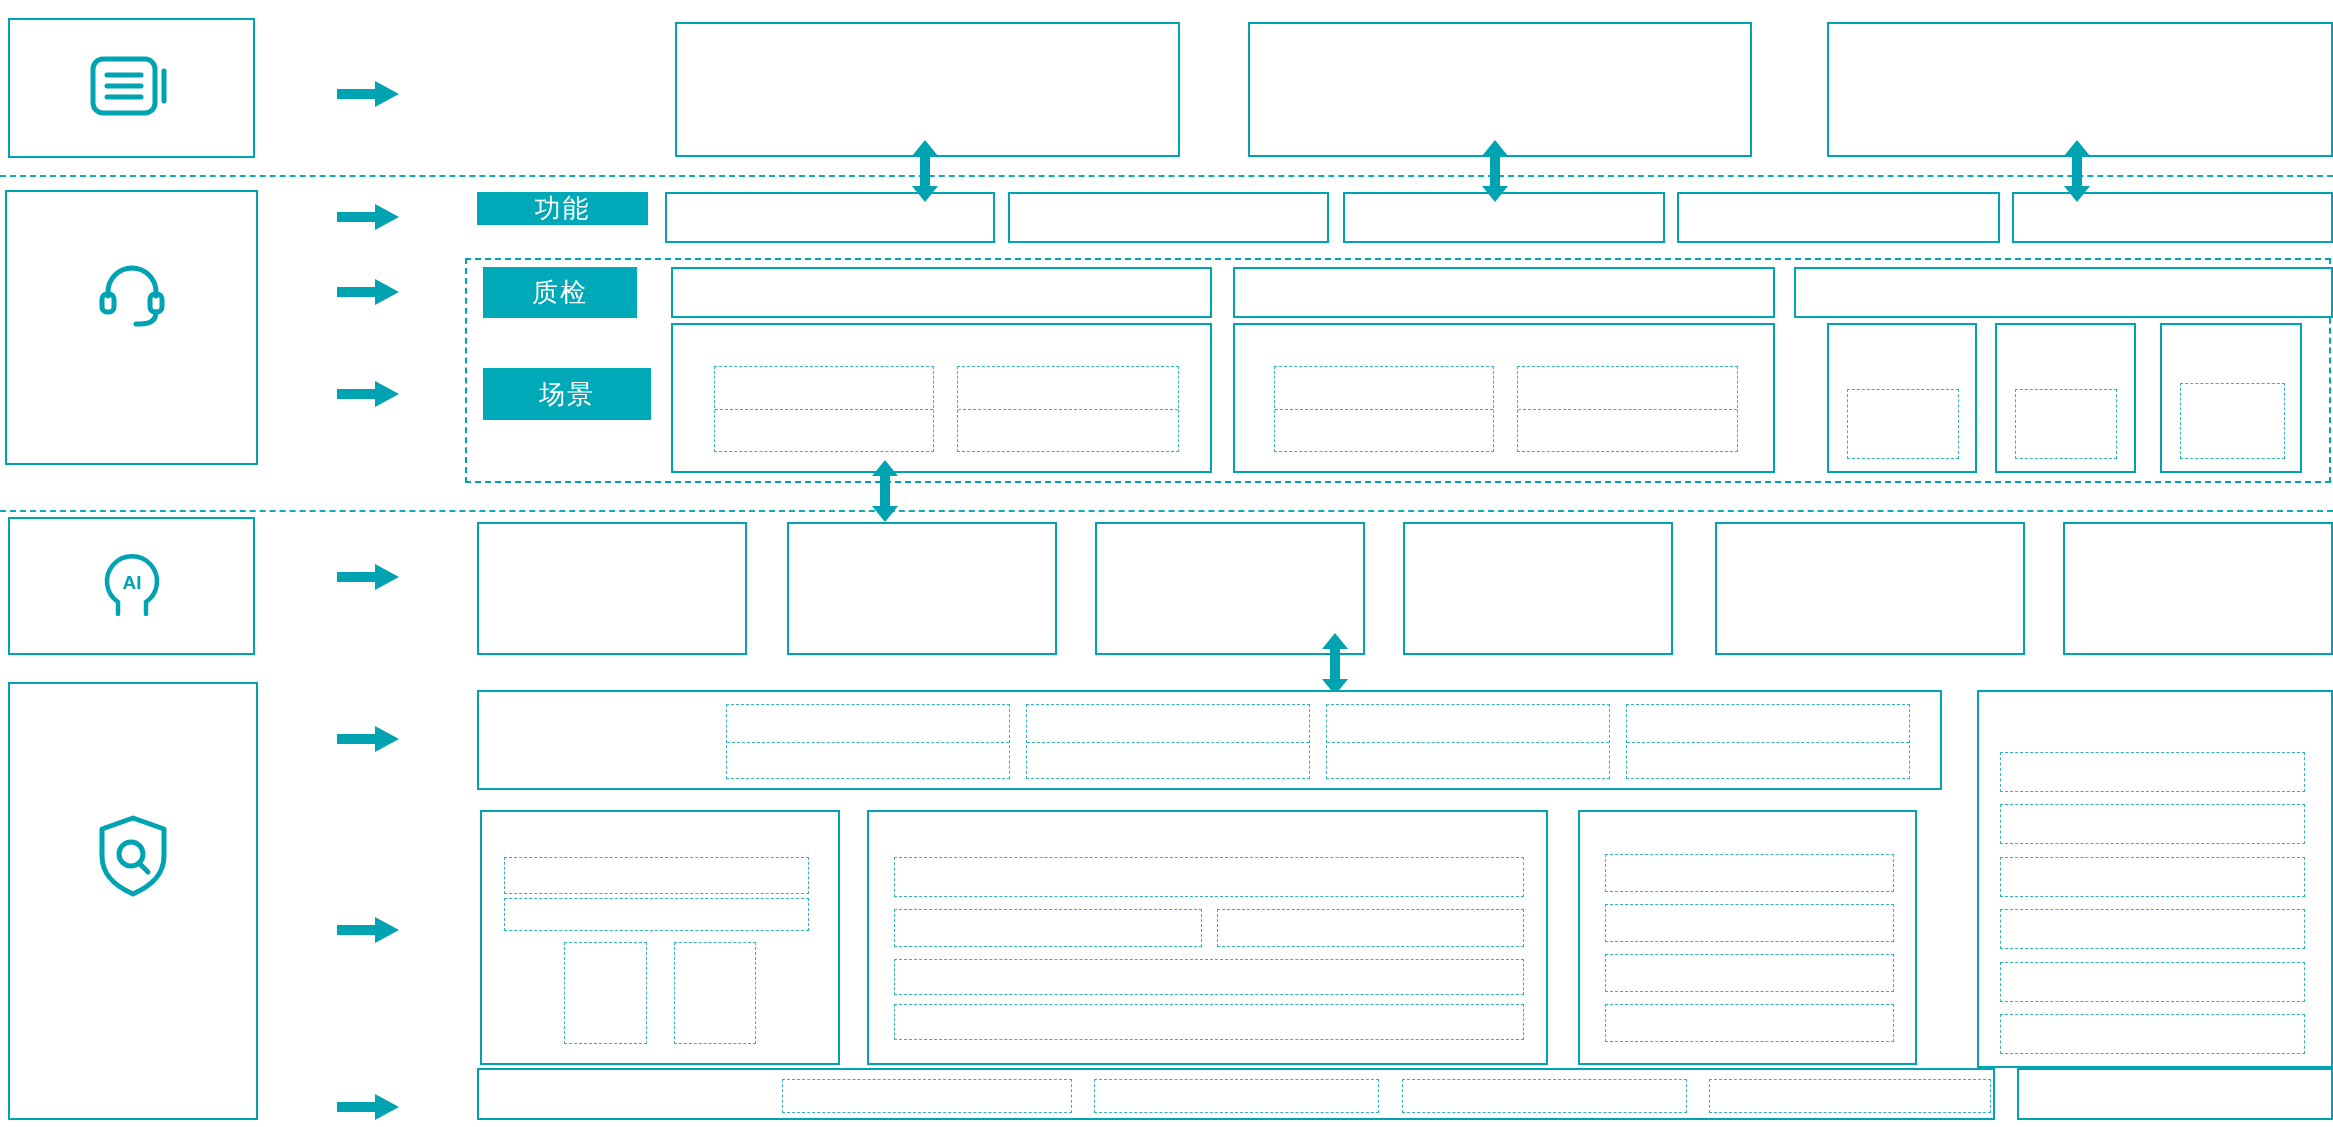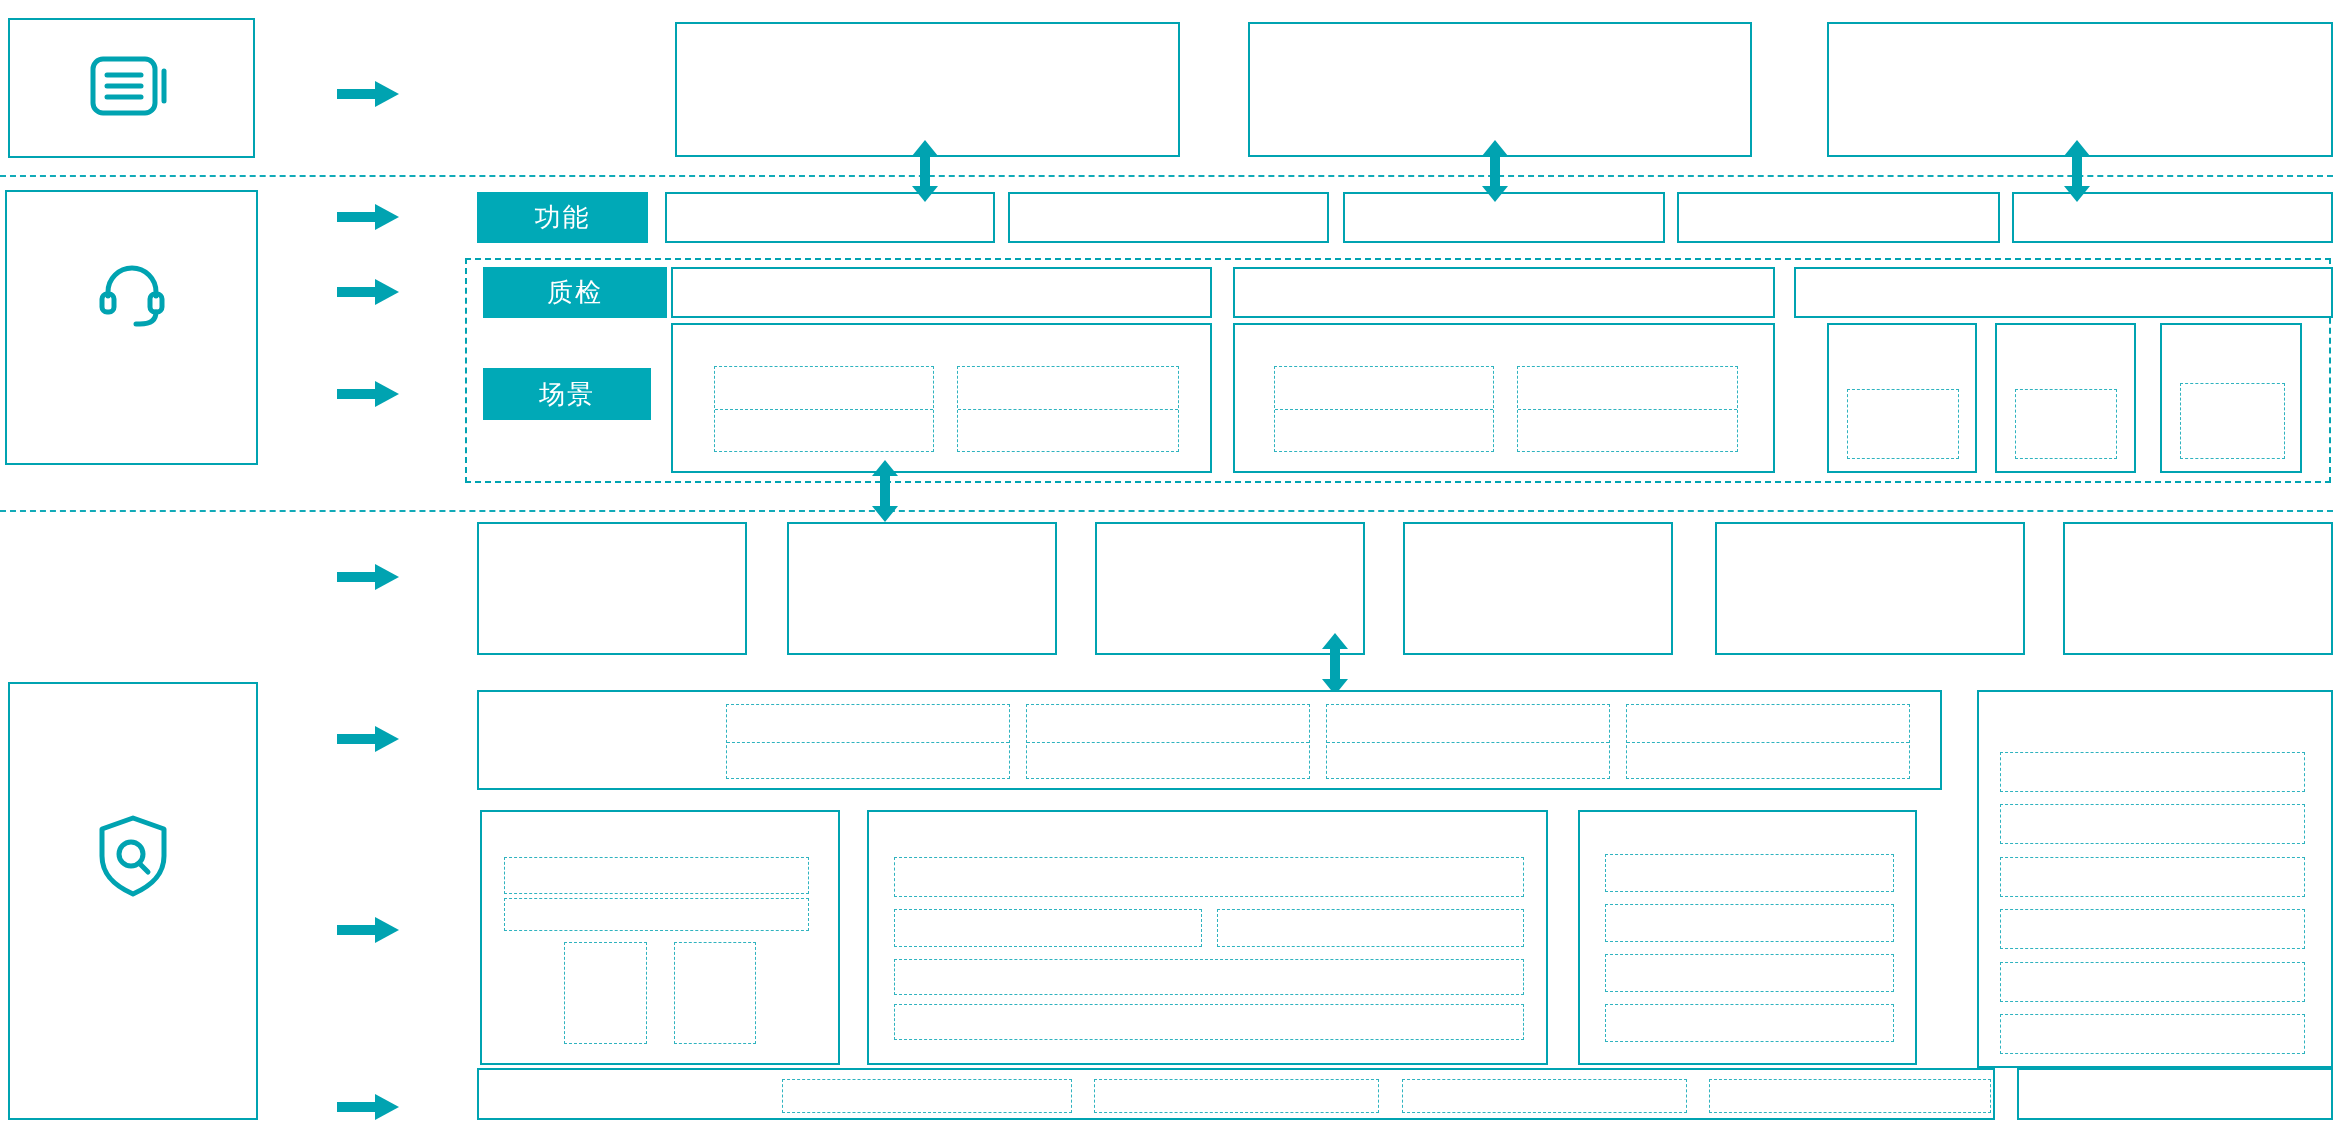--- a/index.html
+++ b/index.html
@@ -43,20 +43,28 @@
     <span class="icon hcenter" style="top:64px">
       <svg width="76" height="76" viewBox="0 0 76 76" fill="none" stroke="#00a3b1" stroke-width="5" stroke-linecap="round">
         <path d="M14 40 v-4 a24 24 0 0 1 48 0 v4"></path>
         <rect x="8" y="38" width="12" height="18" rx="5"></rect>
         <rect x="56" y="38" width="12" height="18" rx="5"></rect>
         <path d="M62 56 q0 12 -16 12 h-4"></path>
       </svg>
     </span>
   </div>
 
+  <div class="solid" style="left:8px;top:517px;width:247px;height:138px">
+    <span class="icon center">
+      <svg width="72" height="72" viewBox="0 0 72 72" fill="none" stroke="#00a3b1" stroke-width="4.5" stroke-linecap="round">
+        <path d="M22 66 V54 A25 25 0 1 1 50 54 V66"></path>
+        <text x="36" y="41" text-anchor="middle" font-size="19" font-weight="bold" fill="#00a3b1" stroke="none" font-family="Liberation Sans, sans-serif">AI</text>
+      </svg>
+    </span>
+  </div>
 
   <div class="solid" style="left:8px;top:682px;width:250px;height:438px">
     <span class="icon hcenter" style="top:130px">
       <svg width="74" height="84" viewBox="0 0 74 84" fill="none" stroke="#00a3b1" stroke-width="5" stroke-linecap="round" stroke-linejoin="round">
         <path d="M37 4 L68 15 V42 C68 61 55 72 37 80 C19 72 6 61 6 42 V15 Z"></path>
         <circle cx="35" cy="40" r="12"></circle>
         <line x1="43" y1="49" x2="52" y2="58"></line>
       </svg>
     </span>
   </div>
@@ -69,30 +77,30 @@
   <div class="arrow-r" style="left:337px;top:726px"></div>
   <div class="arrow-r" style="left:337px;top:917px"></div>
   <div class="arrow-r" style="left:337px;top:1094px"></div>
 
   <div class="solid" style="left:675px;top:22px;width:505px;height:135px"></div>
   <div class="solid" style="left:1248px;top:22px;width:504px;height:135px"></div>
   <div class="solid" style="left:1827px;top:22px;width:506px;height:135px"></div>
 
   <div class="hline" style="top:175px"></div>
 
-  <div class="chip" style="left:477px;top:192px;width:171px;height:51px">功能</div>
+  <div class="chip" style="left:477px;top:192px;width:171px;height:33px">功能</div>
   <div class="solid" style="left:665px;top:192px;width:330px;height:51px"></div>
   <div class="solid" style="left:1008px;top:192px;width:321px;height:51px"></div>
   <div class="solid" style="left:1343px;top:192px;width:322px;height:51px"></div>
   <div class="solid" style="left:1677px;top:192px;width:323px;height:51px"></div>
   <div class="solid" style="left:2012px;top:192px;width:321px;height:51px"></div>
 
   <div class="dashed" style="left:465px;top:258px;width:1866px;height:225px"></div>
 
-  <div class="chip" style="left:483px;top:267px;width:184px;height:51px">质检</div>
+  <div class="chip" style="left:483px;top:267px;width:154px;height:51px">质检</div>
   <div class="solid" style="left:671px;top:267px;width:541px;height:51px"></div>
   <div class="solid" style="left:1233px;top:267px;width:542px;height:51px"></div>
   <div class="solid" style="left:1794px;top:267px;width:539px;height:51px"></div>
 
   <div class="chip" style="left:483px;top:368px;width:168px;height:52px">场景</div>
 
   <div class="solid" style="left:671px;top:323px;width:541px;height:150px">
     <div class="cell" style="left:41px;top:41px;width:220px;height:86px">
         <div class="mid"></div>
       </div>

